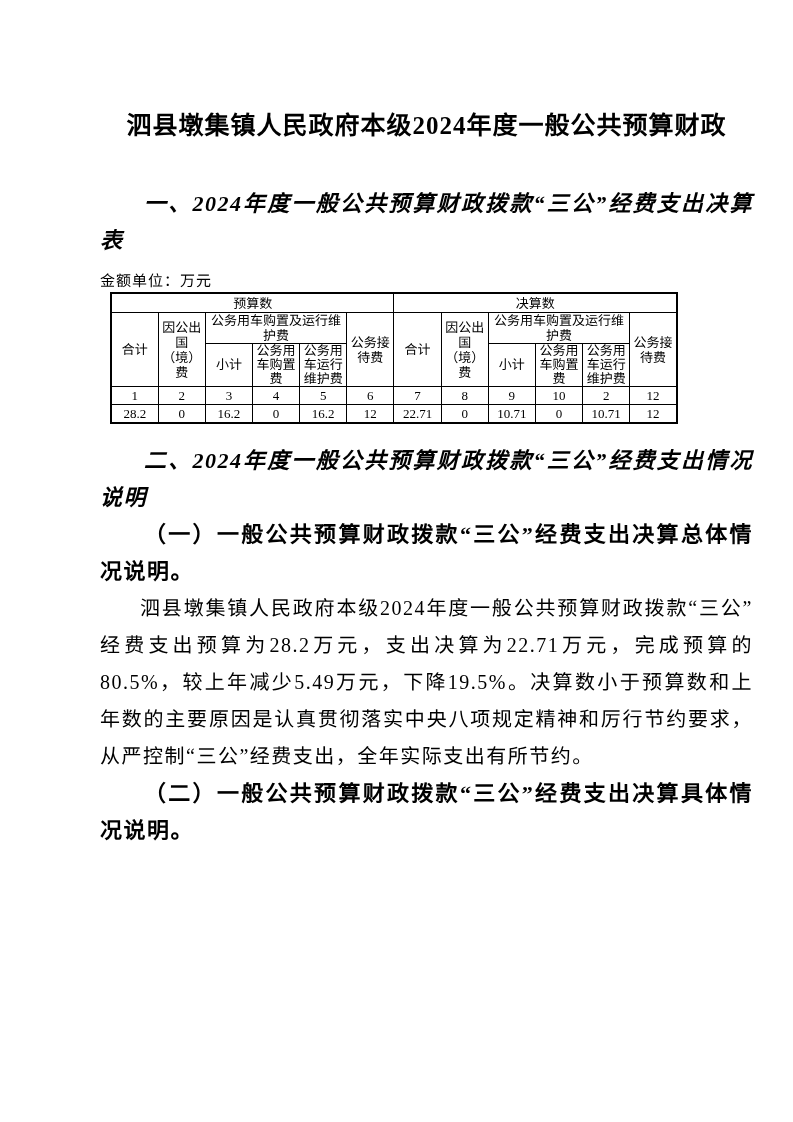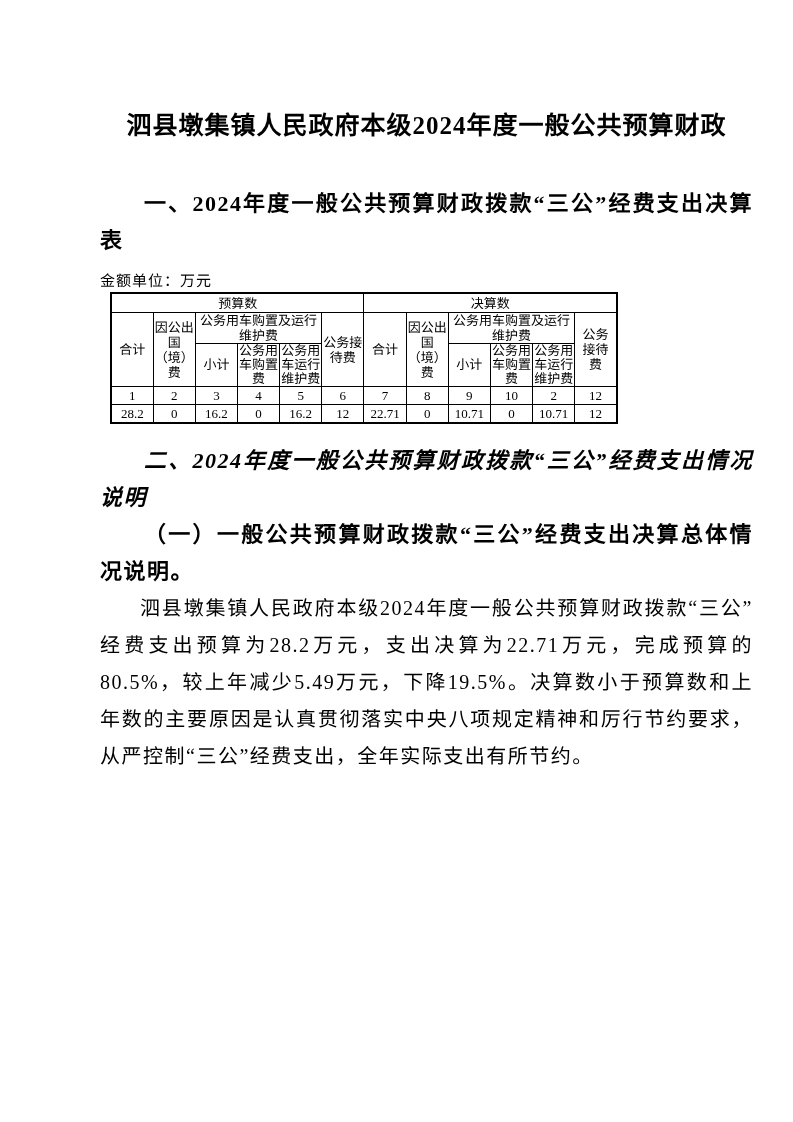--- a/index.html
+++ b/index.html
@@ -29,32 +29,32 @@
   .heading {
     margin: 0;
     font-size: 22px;
     font-weight: bold;
     line-height: 37px;
     letter-spacing: 1.5px;
     text-indent: 2em;
     text-align: justify;
     text-justify: inter-character;
   }
-  .heading-1 { margin-top: 38px; }
+  .heading-1 { margin-top: 38px; font-style: italic; }
   .heading-2 { margin-top: 18px; font-style: italic; }
   .unit-label {
     margin: 10px 12px 2px 0;
     font-size: 15px;
     letter-spacing: 1px;
     text-align: left;
   }
   table.fiscal-table {
     border-collapse: collapse;
     table-layout: fixed;
-    width: 508px;
+    width: 568px;
     margin: 2px 0 4px 10px;
     border: 2px solid #000000;
   }
   table.fiscal-table td {
     border: 1px solid #000000;
     text-align: center;
     vertical-align: middle;
     padding: 0 1px;
     font-size: 13px;
     line-height: 15px;
@@ -165,14 +165,15 @@
   </tbody>
     </table>
 
 
   <p class="heading heading-2">二、2024年度一般公共预算财政拨款“三公”经费支出情况说明</p>
 
   <p class="heading">（一）一般公共预算财政拨款“三公”经费支出决算总体情况说明。</p>
 
   <p class="body-para">泗县墩集镇人民政府本级2024年度一般公共预算财政拨款“三公”经费支出预算为28.2万元，支出决算为22.71万元，完成预算的80.5%，较上年减少5.49万元，下降19.5%。决算数小于预算数和上年数的主要原因是认真贯彻落实中央八项规定精神和厉行节约要求，从严控制“三公”经费支出，全年实际支出有所节约。</p>
 
+  <p class="heading">（二）一般公共预算财政拨款“三公”经费支出决算具体情况说明。</p>
 
 </div>
 
 </body></html>

